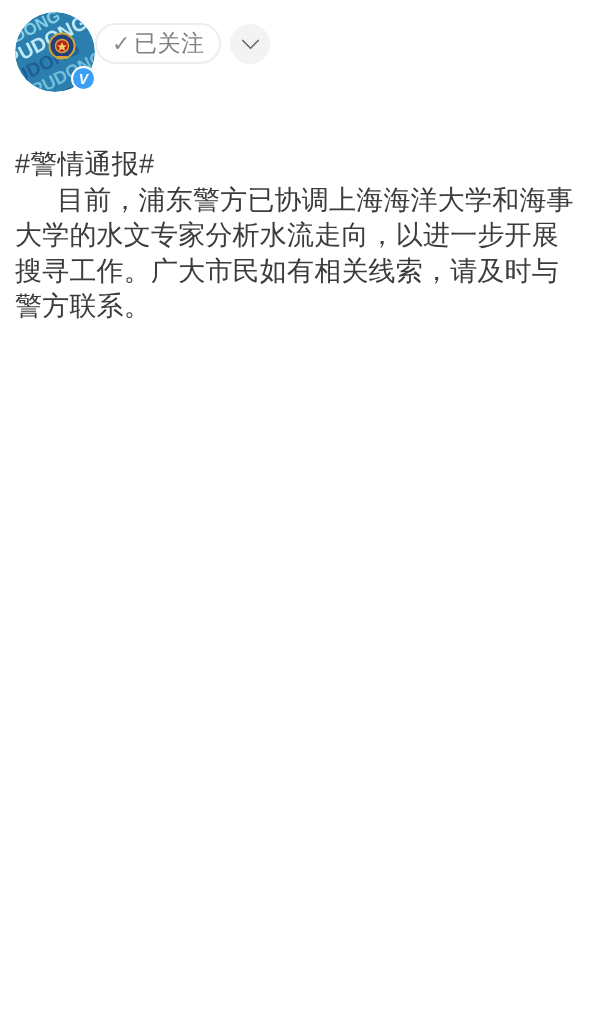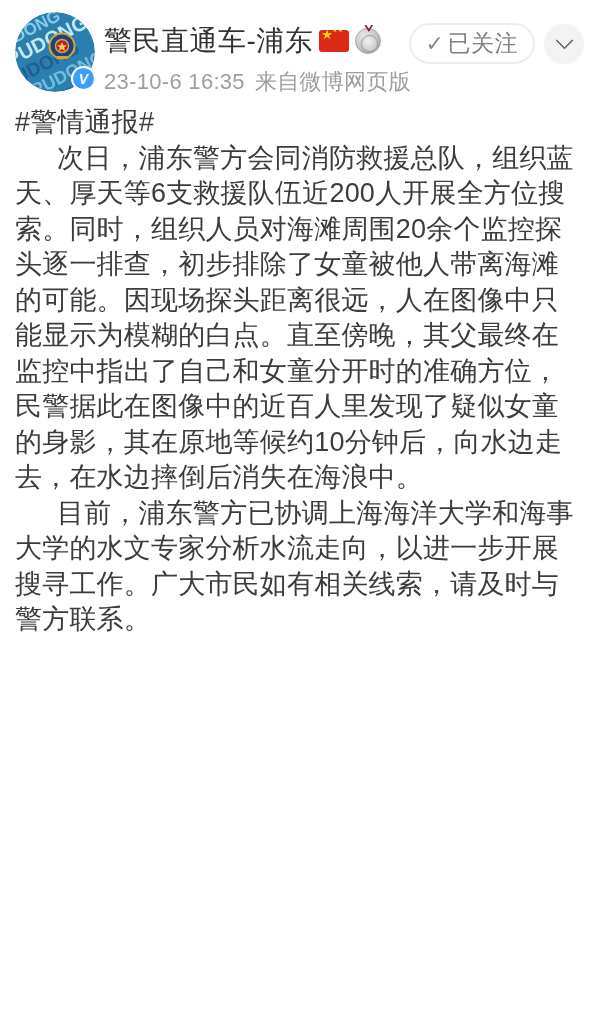--- a/index.html
+++ b/index.html
@@ -62,21 +62,21 @@
   }
   .chevron {
     width:13px; height:13px; margin-top:-6px;
     border-right:2.5px solid #707070; border-bottom:2.5px solid #707070;
     transform:rotate(45deg); border-radius:1px;
   }
 
   
   .content { padding:8px 14px 0 15px; }
   .content p { font-size:27px; line-height:35.5px; color:#3c3c3c; letter-spacing:0.2px; }
-  .hashtag { color:#6d87bf; cursor:pointer; }
+  .hashtag { color:#6d87bf; cursor:pointer;margin-top:47px; }
   .para { text-indent:42px; }
 </style>
 </head>
 <body>
 
 <div class="screen">
 
   <div class="header">
 
     <div class="avatar-wrap">
@@ -99,45 +99,31 @@
             <circle cx="47" cy="34" r="12.5" fill="#24407a" stroke="#d4a43c" stroke-width="2"></circle>
             <circle cx="47" cy="34" r="6.5" fill="#b42025" stroke="#d4a43c" stroke-width="1.5"></circle>
             <polygon points="47,30 48.4,33.2 51.8,33.4 49.2,35.6 50,38.9 47,37 44,38.9 44.8,35.6 42.2,33.4 45.6,33.2" fill="#f2cf5b"></polygon>
             <rect x="41" y="44" width="12" height="3" rx="1.5" fill="#d4a43c"></rect>
           </g>
         </g>
       </svg>
       <span class="v-badge">V</span>
     </div>
 
-    <div class="header-info">
-      <div class="name-row">
-        <span class="name">警民直通车-浦东</span>
-        <span class="flag">
-            <span class="star">★</span>
-            <span class="star2">★★</span>
-          </span>
-        <span class="medal"></span>
-      </div>
-      <div class="meta-row">
-        <span>23-10-6 16:35</span><span class="src">来自微博网页版</span>
-      </div>
-    </div>
 
     <div class="actions">
       <button class="follow-btn">
         <span class="check">✓</span>
         <span>已关注</span>
       </button>
       <button class="more-btn">
         <span class="chevron"></span>
       </button>
     </div>
 
   </div>
 
   <div class="content">
     <p class="hashtag">#警情通报#</p>
-    <p class="para">次日，浦东警方会同消防救援总队，组织蓝天、厚天等6支救援队伍近200人开展全方位搜索。同时，组织人员对海滩周围20余个监控探头逐一排查，初步排除了女童被他人带离海滩的可能。因现场探头距离很远，人在图像中只能显示为模糊的白点。直至傍晚，其父最终在监控中指出了自己和女童分开时的准确方位，民警据此在图像中的近百人里发现了疑似女童的身影，其在原地等候约10分钟后，向水边走去，在水边摔倒后消失在海浪中。</p>
     <p class="para">目前，浦东警方已协调上海海洋大学和海事大学的水文专家分析水流走向，以进一步开展搜寻工作。广大市民如有相关线索，请及时与警方联系。</p>
   </div>
 
 </div>
 
 </body></html>

